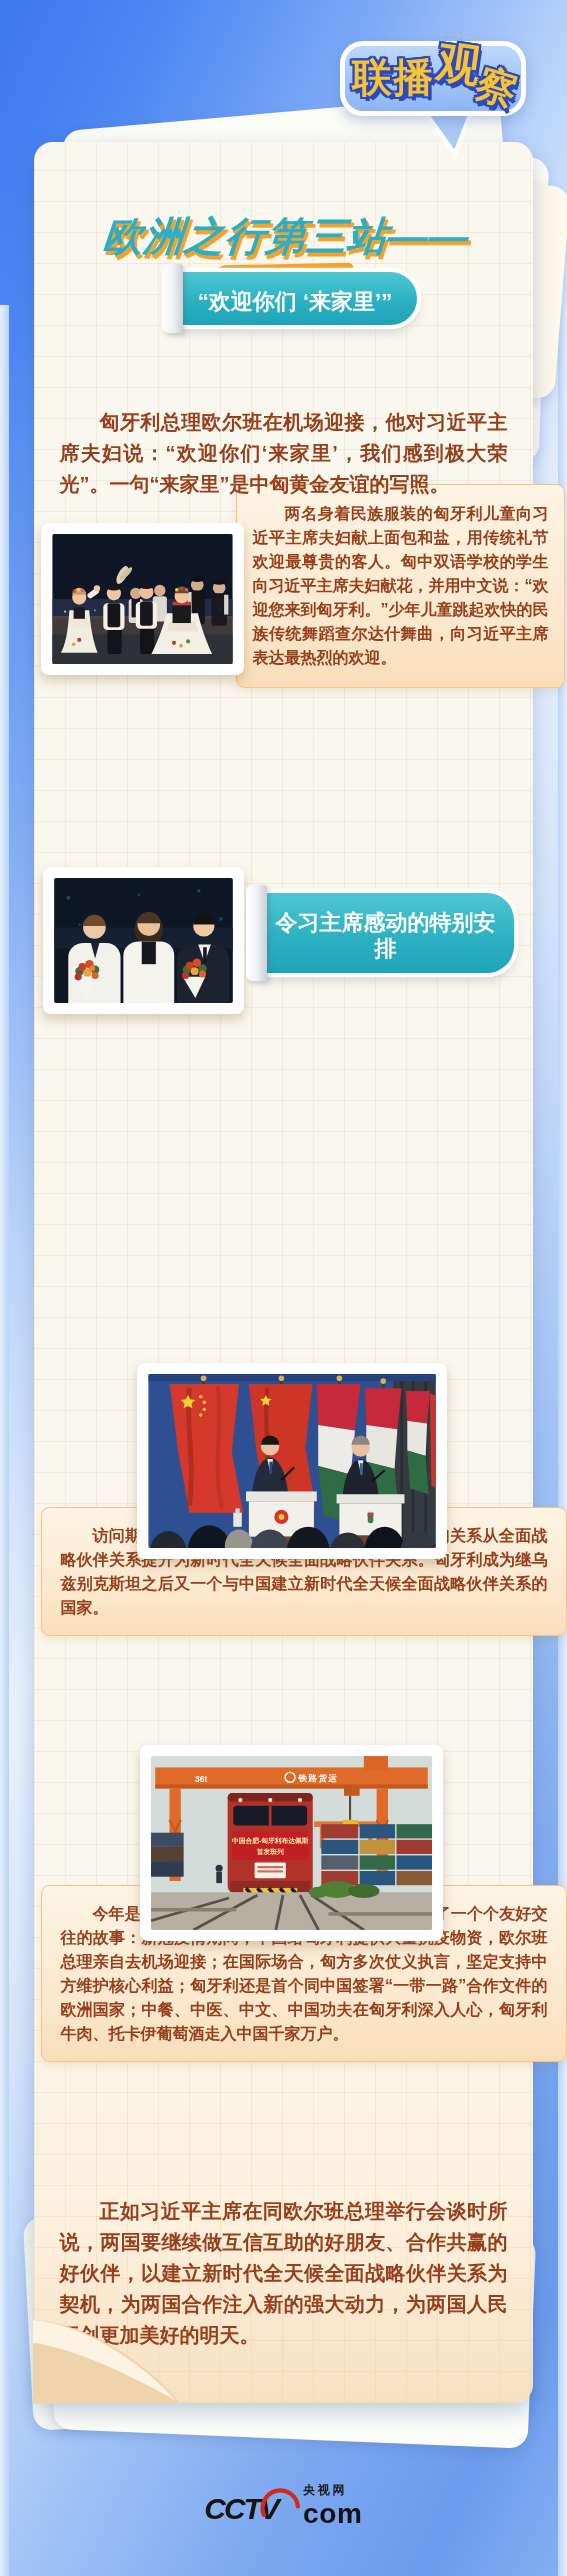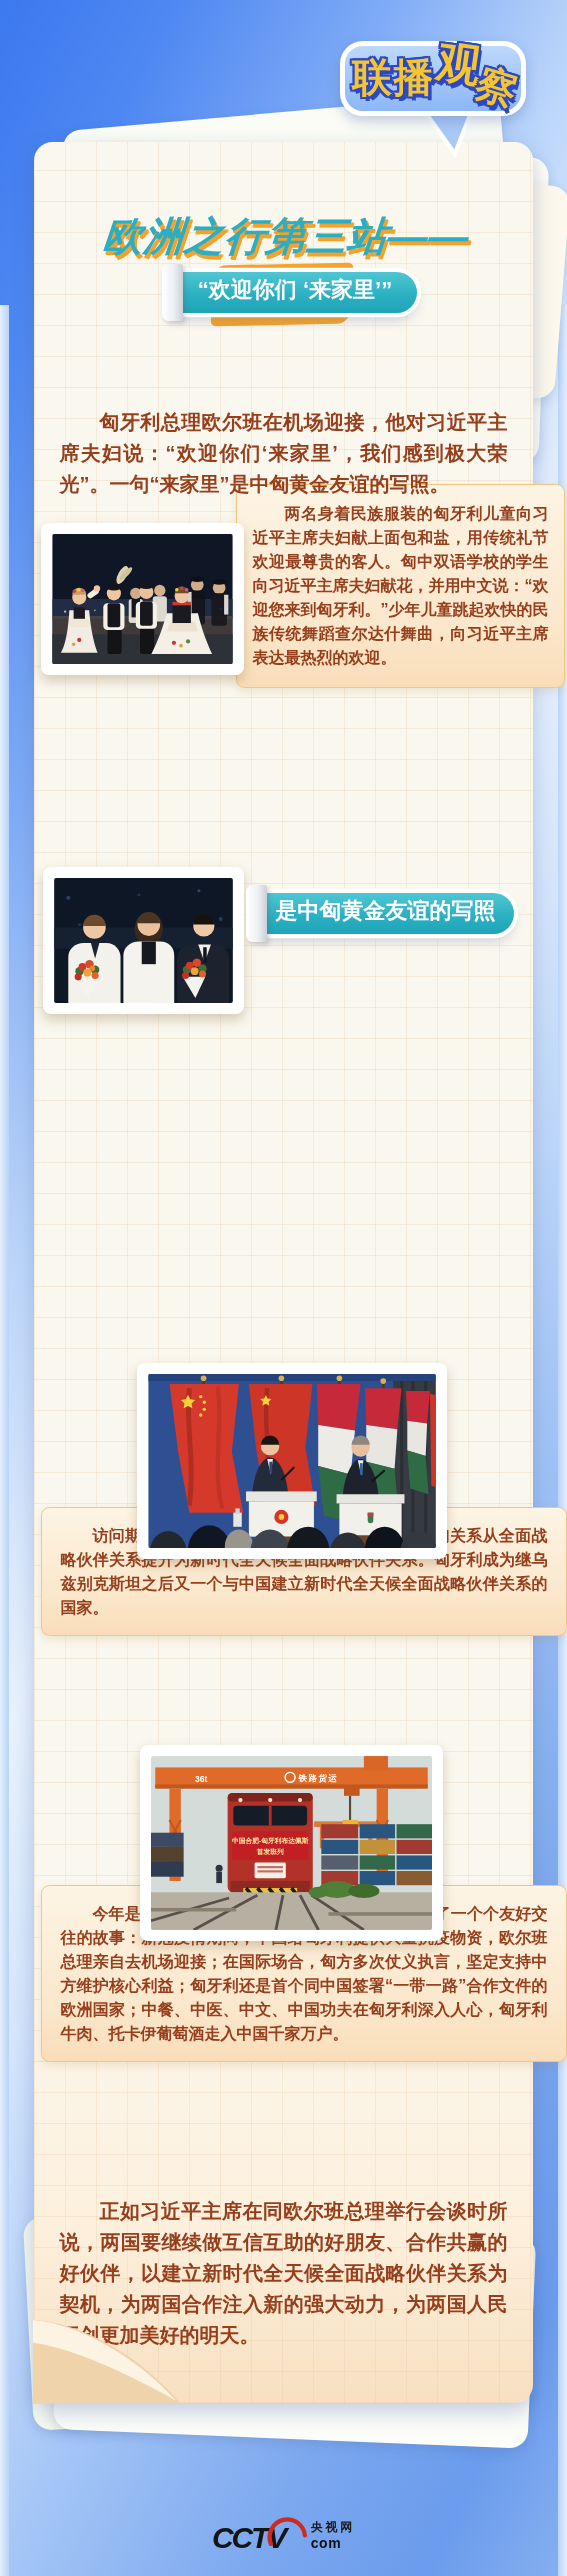--- a/index.html
+++ b/index.html
@@ -42,21 +42,21 @@
     text-shadow:2.1px 2.8px 0 #f5a12b,2.8px 3.5px 0 #f5a12b;transform:skewX(-5deg);}
   .main-title .hl{display:inline-block;background:#f5a12b;border-radius:11.3px 5.7px 12.8px 5.7px;
     padding:1.4px 8.5px 5px;margin-left:2.8px;transform:rotate(-1.2deg);text-shadow:2.1px 2.8px 0 #e0861a;}
 
   
   .ribbon{position:absolute;z-index:2;}
   .ribbon .fold{position:absolute;left:-10.6px;top:-7.8px;width:21px;height:calc(100% + 15.6px);
     background:linear-gradient(90deg,#ffffff 0%,#eef1f3 55%,#c9d0d7 100%);
     border-radius:7px 2.8px 2.8px 7px;box-shadow:2.1px 2.8px 5.7px rgba(90,90,90,.28);z-index:2;}
   .ribbon .pill{position:relative;display:block;color:#fff;font-weight:800;text-align:center;
-    font-size:22px;line-height:1.2;padding:5px 10px 10px;border-radius:11.3px 27px 27px 11.3px;
+    font-size:22px;line-height:1.2;padding:17px 10px 10px;border-radius:11.3px 27px 27px 11.3px;
     background:linear-gradient(180deg,#4fc6d2 0%,#2cb1c3 55%,#1ea3b8 100%);
     box-shadow:0 0 0 4.3px #fff,0 7px 11.3px rgba(100,120,160,.3);z-index:1;}
   .rb1{left:139px;top:130px;width:244px;}
   .rb2{left:223px;top:751px;width:257px;}
   .rb3{left:115px;top:1108px;width:291px;}
 
   
   .para{position:absolute;margin:0;font-size:20px;line-height:1.55;color:#953f1d;font-weight:700;
     text-align:justify;text-indent:2em;z-index:2;}
   .p-intro{left:25.5px;top:218px;width:448px;margin-top:47px;}
@@ -77,28 +77,28 @@
   .ph1{left:7px;top:345px;}
   .ph2{left:8.5px;top:689px;}
   .ph3{left:103px;top:1185px;}
   .ph4{left:106px;top:1567px;}
 
   
   .curl{position:absolute;left:-1.4px;bottom:-1.4px;z-index:3;}
 
   
   .footer{position:absolute;left:0;top:2478px;width:100%;display:flex;justify-content:center;
-    align-items:flex-start;z-index:2;margin-top:32px;}
+    align-items:flex-start;z-index:2;}
   .logo{position:relative;display:flex;align-items:center;}
   .logo .cctv{font-size:30px;font-weight:900;font-style:italic;letter-spacing:-2.1px;color:#151515;margin-top:11.3px;}
   .logo .arcbox{position:relative;width:7px;height:45px;}
   .logo .arcbox svg{position:absolute;left:-24px;top:-2.8px;}
   .logo .col{display:flex;flex-direction:column;margin-left:18.4px;margin-top:4.3px;}
   .logo .cn{font-size:12px;letter-spacing:2.8px;color:#1c1c1c;font-weight:700;}
-  .logo .com{font-size:14px;font-weight:800;color:#111;line-height:1.05;letter-spacing:0.7px;}
+  .logo .com{font-size:28px;font-weight:800;color:#111;line-height:1.05;letter-spacing:0.7px;}
 </style>
 </head>
 <body>
 
 <div class="page">
 
   <div class="edge-strip l"></div>
   <div class="edge-strip r"></div>
 
   <div class="sheet t1"></div>
@@ -246,21 +246,21 @@
             <circle cx="202" cy="120" r="6" fill="#d84a2a"></circle>
             <circle cx="210" cy="136" r="5" fill="#e2622d"></circle>
             <circle cx="186" cy="138" r="5" fill="#c22f24"></circle>
             <circle cx="199" cy="132" r="5.5" fill="#f0a23c"></circle>
         </g>
       </svg>
     </div>
 
     <div class="ribbon rb2">
       <span class="fold"></span>
-      <span class="pill">是中匈黄金友谊的写照</span>
+      <span class="pill">令习主席感动的特别安排</span>
     </div>
 
 
 
     <div class="photo ph3">
       <svg width="288" height="174" viewBox="0 0 406 246">
         <rect width="406" height="246" fill="#2e4f92"></rect>
         <rect x="346" width="60" height="246" fill="#363a41"></rect>
         <rect x="356" width="4" height="246" fill="#2b2f35"></rect>
           <rect x="372" width="4" height="246" fill="#2b2f35"></rect>

